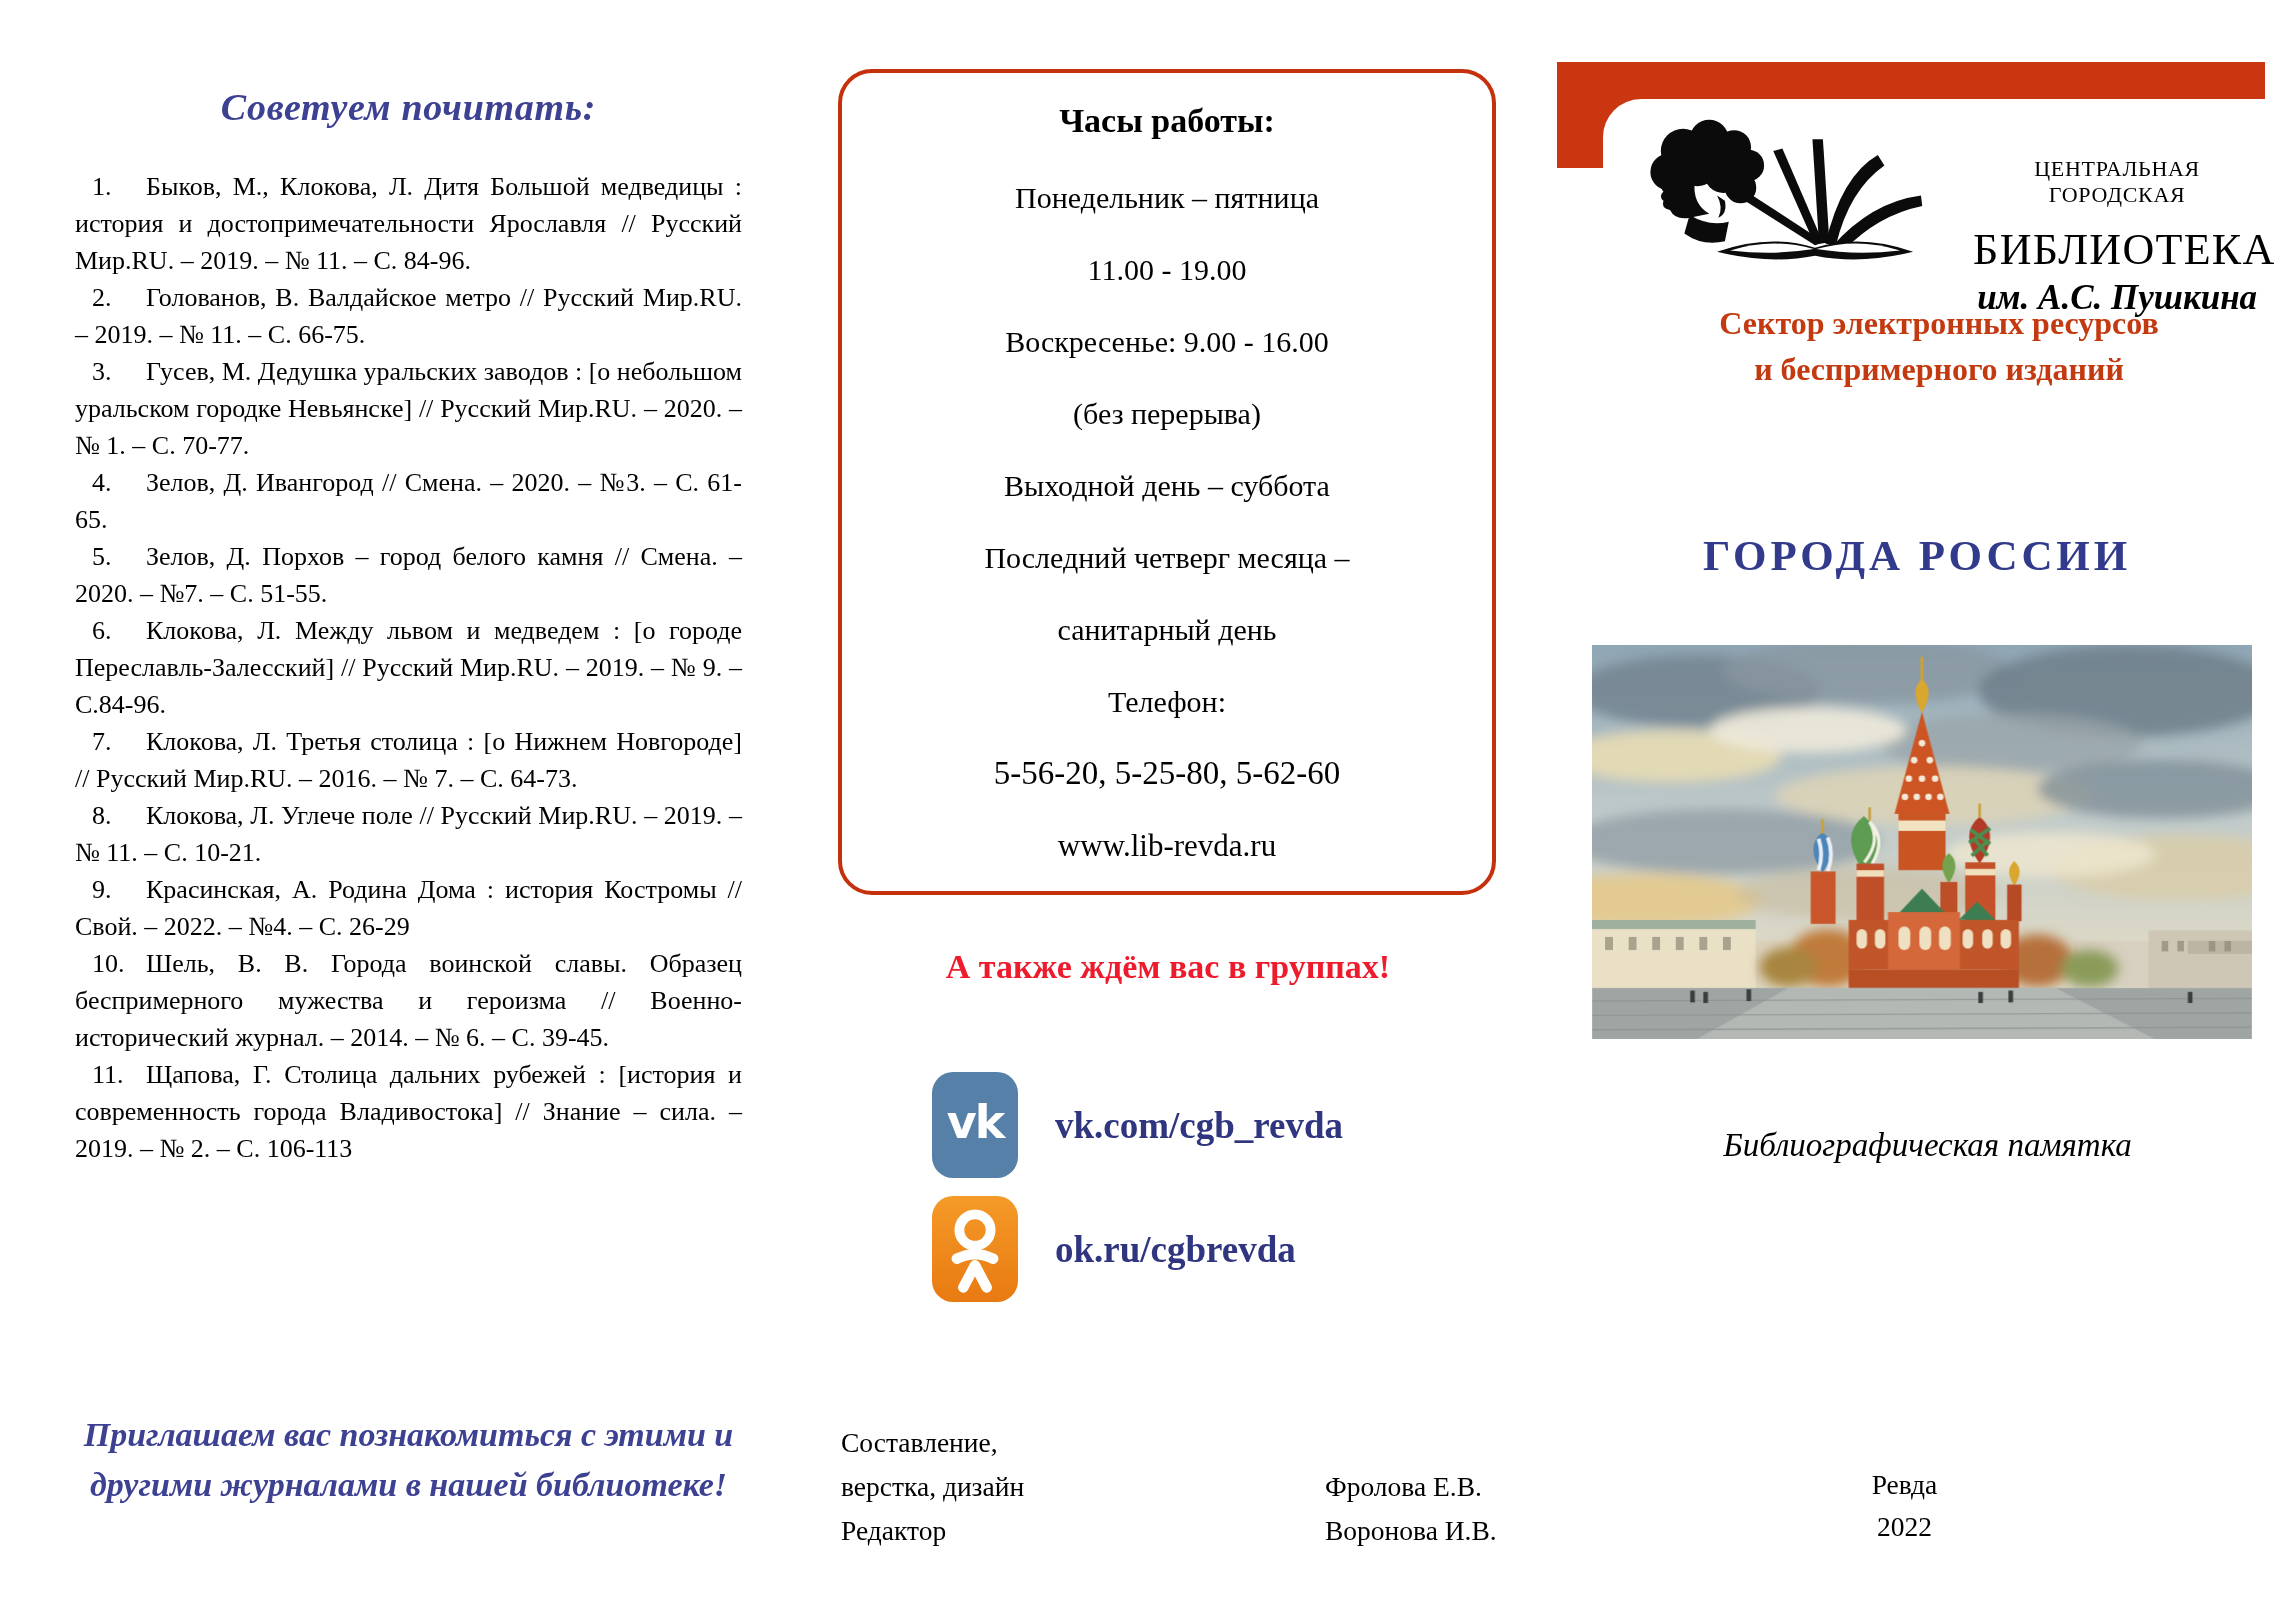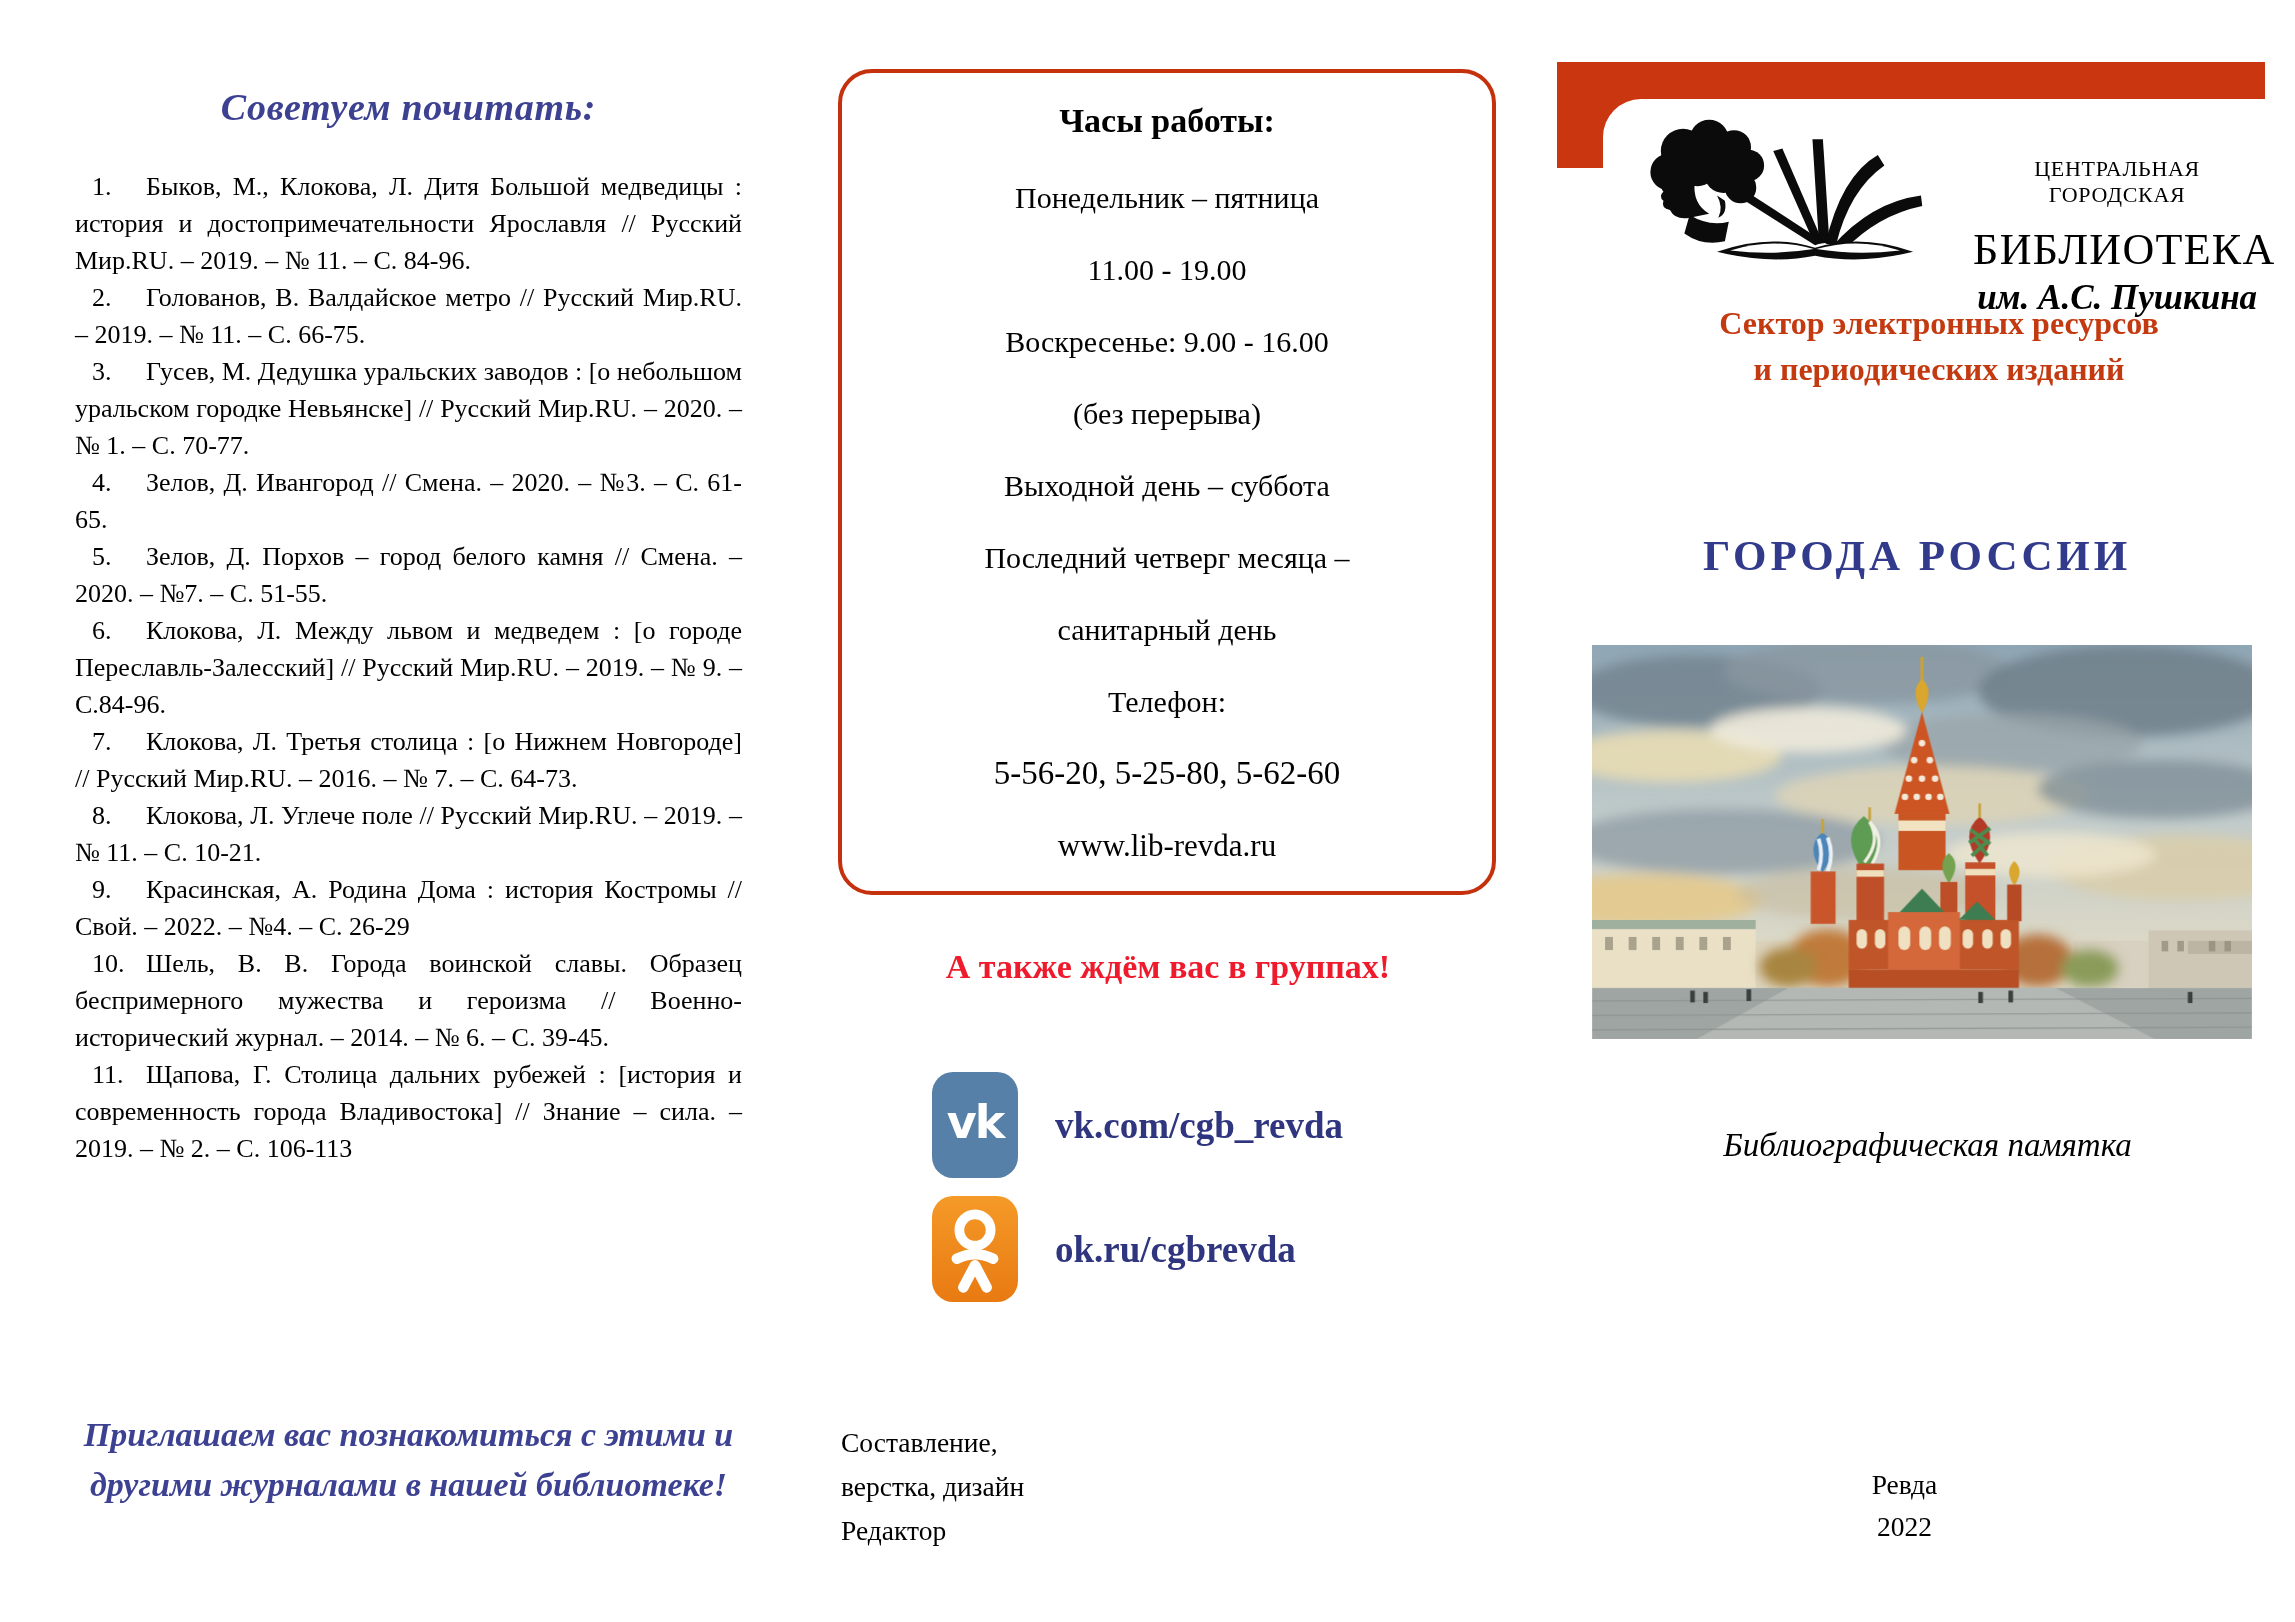--- a/index.html
+++ b/index.html
@@ -146,20 +146,24 @@
     <span class="s-label">ok.ru/cgbrevda</span>
   </div>
 </div>
 
 <div class="credits">
   <div class="c-roles">
     <p>Составление,</p>
     <p>верстка, дизайн</p>
     <p>Редактор</p>
   </div>
+  <div class="c-names">
+    <p>Фролова Е.В.</p>
+    <p>Воронова И.В.</p>
+  </div>
 </div>
 
 <div class="red-band"></div>
 <div class="logo-box">
   <svg class="logo-mark" viewBox="0 0 560 240">
 
     <g fill="#0b0b0b">
       <circle cx="98" cy="52" r="34"></circle>
       <circle cx="138" cy="34" r="30"></circle>
       <circle cx="176" cy="46" r="26"></circle>
@@ -190,21 +194,21 @@
   </svg>
   <div class="logo-text">
     <p class="lt1">ЦЕНТРАЛЬНАЯ ГОРОДСКАЯ</p>
     <p class="lt2">БИБЛИОТЕКА</p>
     <p class="lt3">им. А.С. Пушкина</p>
   </div>
 </div>
 
 <p class="sector">
   <span>Сектор электронных ресурсов</span>
-  <span>и периодических изданий</span>
+  <span>и беспримерного изданий</span>
 </p>
 
 <h2 class="goroda">ГОРОДА РОССИИ</h2>
 
 <div class="photo">
   <svg viewBox="0 0 1008 602" preserveAspectRatio="none">
     <defs>
       <linearGradient id="sky" x1="0" y1="0" x2="0" y2="1">
         <stop offset="0" stop-color="#8FA6B5"></stop>
         <stop offset="0.45" stop-color="#C2CCCB"></stop>

